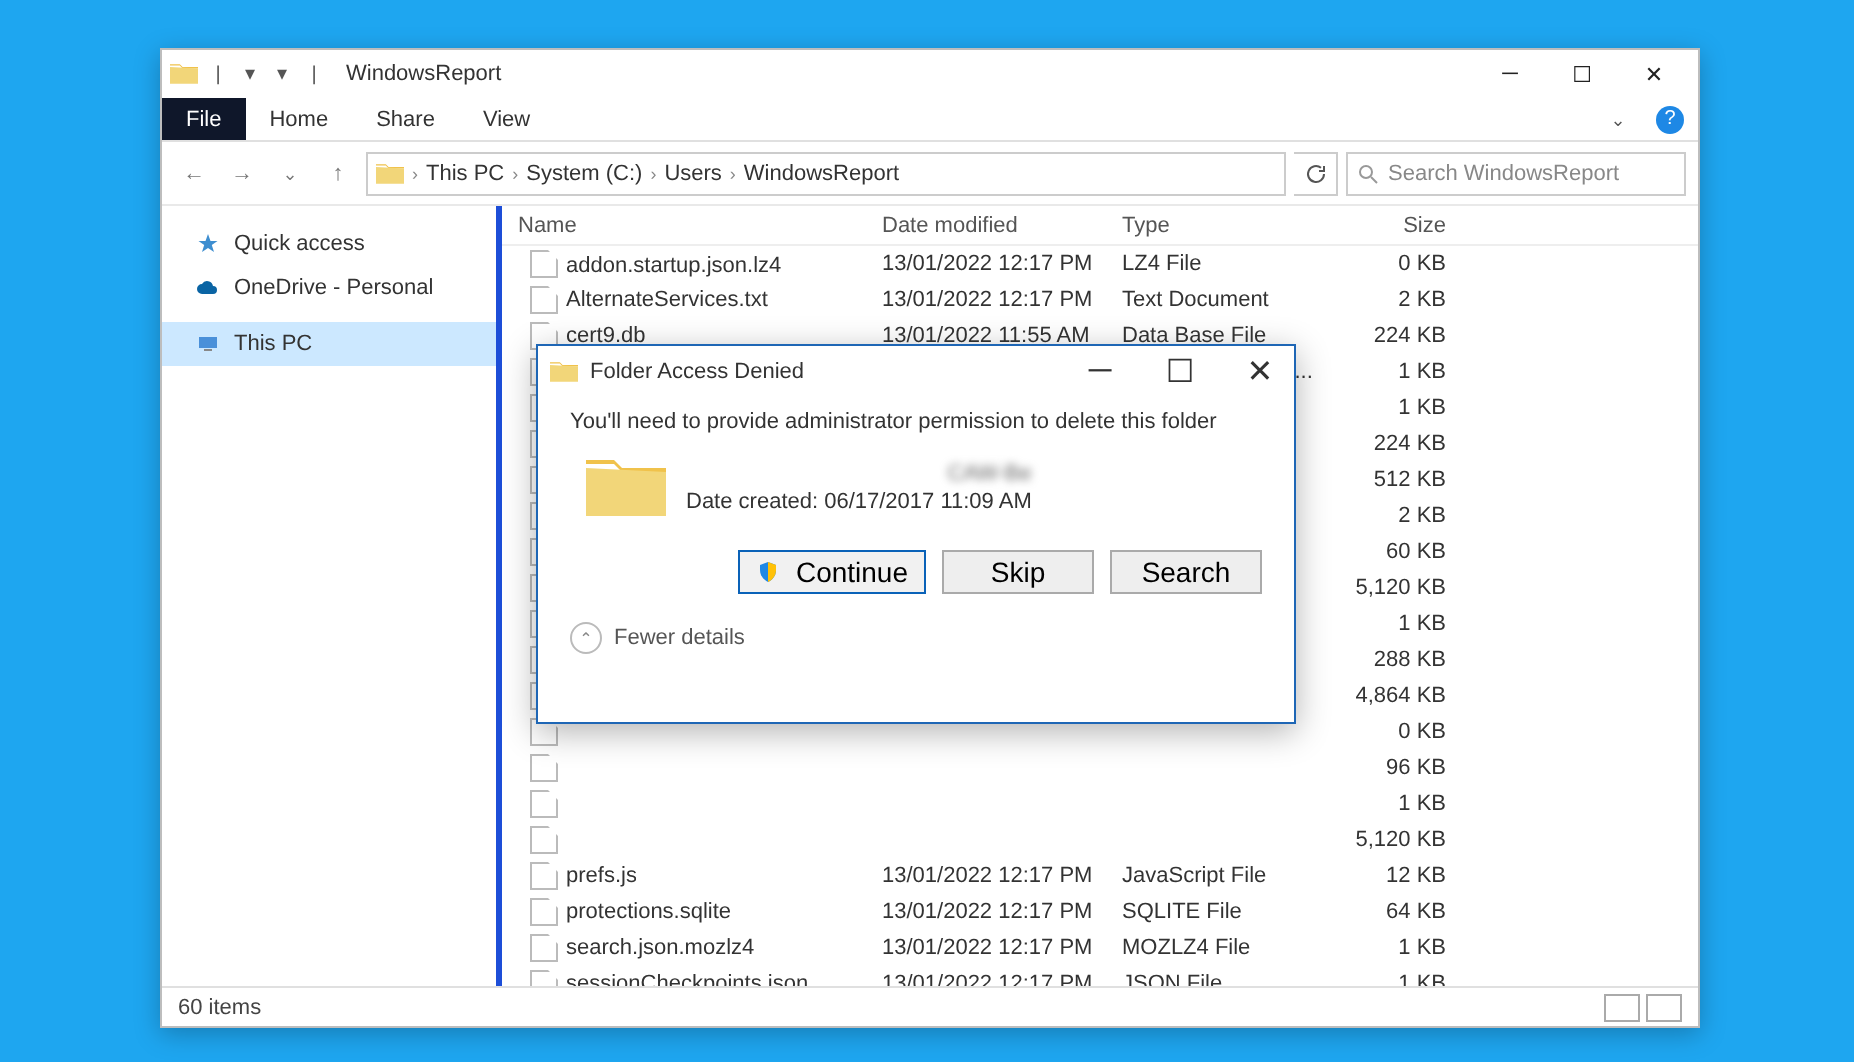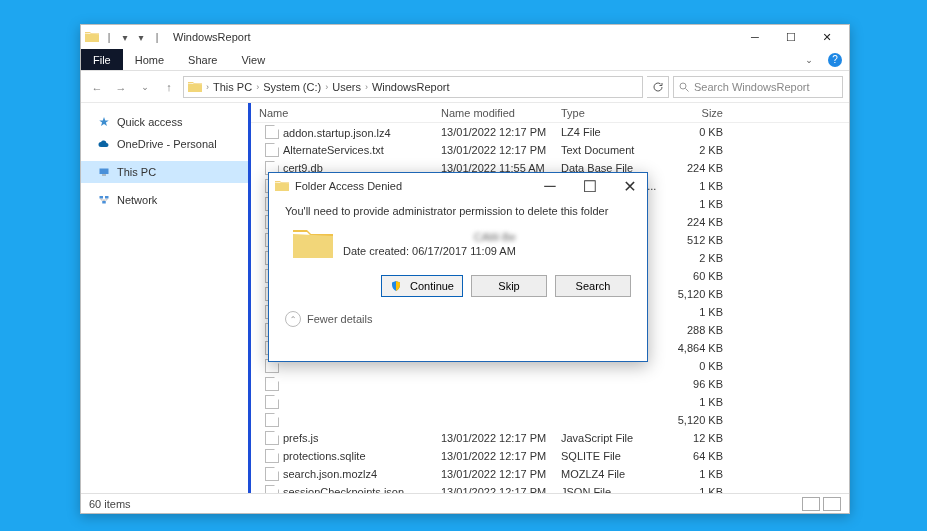--- a/index.html
+++ b/index.html
@@ -62,21 +62,21 @@
   .dtitle { height: 26px; display: flex; align-items: center; padding-left: 6px; gap: 6px; }
   .dtitle .txt { font-size: 11px; color: #333; }
   .dtitle .spacer { flex: 1; }
   .dwc { width: 34px; height: 26px; display: flex; align-items: center; justify-content: center; color: #333; }
   .msg { padding: 6px 16px 0 16px; font-size: 11px; color: #333; }
   .fileinfo { display: flex; align-items: center; gap: 10px; padding: 10px 16px 0 24px; }
   .bigfolder { width: 40px; height: 34px; }
   .fileinfo .meta { font-size: 11px; color: #333; text-align: right; }
   .fileinfo .name { filter: blur(2px); color: #666; margin-bottom: 2px; }
   .dbtns { display: flex; gap: 8px; justify-content: flex-end; padding: 14px 16px 0 16px; }
-  .btn { min-width: 76px; height: 22px; border: 1px solid #aaa; background: #eee; display: flex; align-items: center; justify-content: center; font-size: 11px; gap: 8px; padding: 0 8px; }
+  .btn { min-width: 76px; height: 22px; border: 1px solid #aaa; background: #eee; display: flex; align-items: center; justify-content: center; font-size: 14px; gap: 8px; padding: 0 8px; }
   .btn.primary { border-color: #0a62b8; background: #f1f1f1; }
   .shield { width: 12px; height: 12px; }
   .fewer { display: flex; align-items: center; gap: 6px; padding: 14px 16px; font-size: 11px; color: #555; }
   .chevcircle { width: 16px; height: 16px; border: 1px solid #bbb; border-radius: 50%; display: flex; align-items: center; justify-content: center; font-size: 8px; color: #888; }
   
   .fsvg polygon.top { fill: #f0c24b; }
   .fsvg polygon.front { fill: #f2d679; }
 </style>
 </head>
 <body>
@@ -169,37 +169,26 @@
         <div class="navitem selected">
           <span class="ni-icon">
             <svg width="14" height="12" viewBox="0 0 24 24">
               <rect x="3" y="5" width="18" height="11" fill="#4a90d9"></rect>
               <rect x="8" y="17" width="8" height="2" fill="#888"></rect>
             </svg>
           </span>
           <span>This PC</span>
         </div>
         <div style="height: 6px;"></div>
-        <div class="navitem">
-          <span class="ni-icon">
-            <svg width="14" height="12" viewBox="0 0 24 24">
-              <rect x="3" y="4" width="7" height="5" fill="#4a90d9"></rect>
-              <rect x="14" y="4" width="7" height="5" fill="#4a90d9"></rect>
-              <rect x="8.5" y="14" width="7" height="5" fill="#4a90d9"></rect>
-              <path stroke="#888" fill="none" d="M6 9v3h12V9M12 12v2"></path>
-            </svg>
-          </span>
-          <span>Network</span>
-        </div>
       </div>
 
     <div class="main">
       <div class="cols">
         <div class="col-name">Name</div>
-        <div class="col-date">Name modified</div>
+        <div class="col-date">Date modified</div>
         <div class="col-type">Type</div>
         <div class="col-size">Size</div>
       </div>
       <div class="files" id="files">
           <div class="row">
             <div class="col-name" style="display:flex;align-items:flex-end;overflow:hidden">
               <div class="icon"></div>
               <span style="white-space:nowrap;overflow:hidden;text-overflow:ellipsis">addon.startup.json.lz4</span>
             </div>
             <div class="col-date">13/01/2022 12:17 PM</div>

